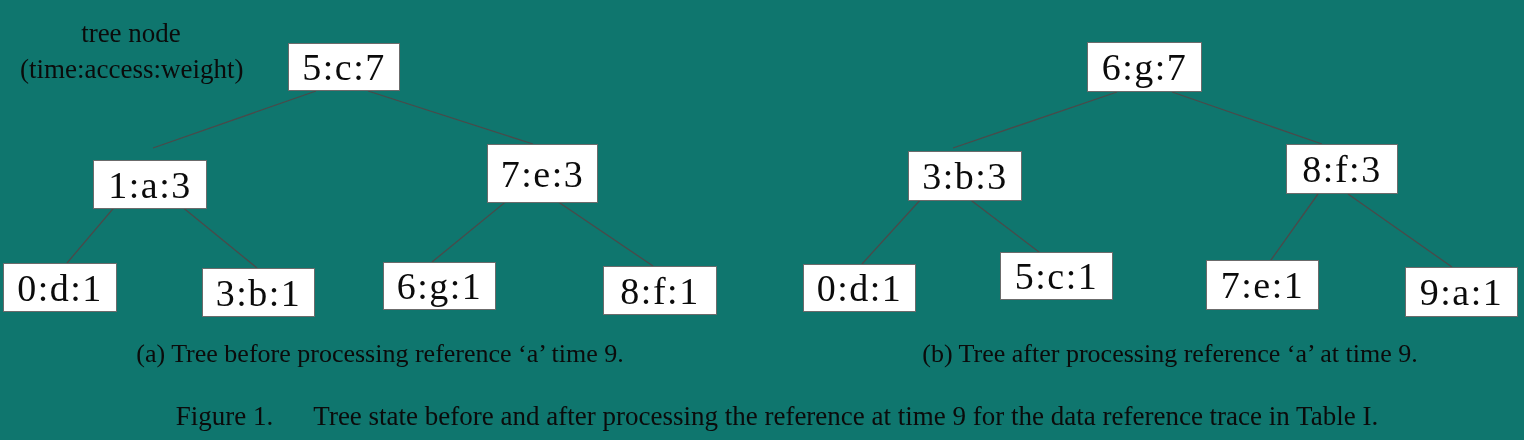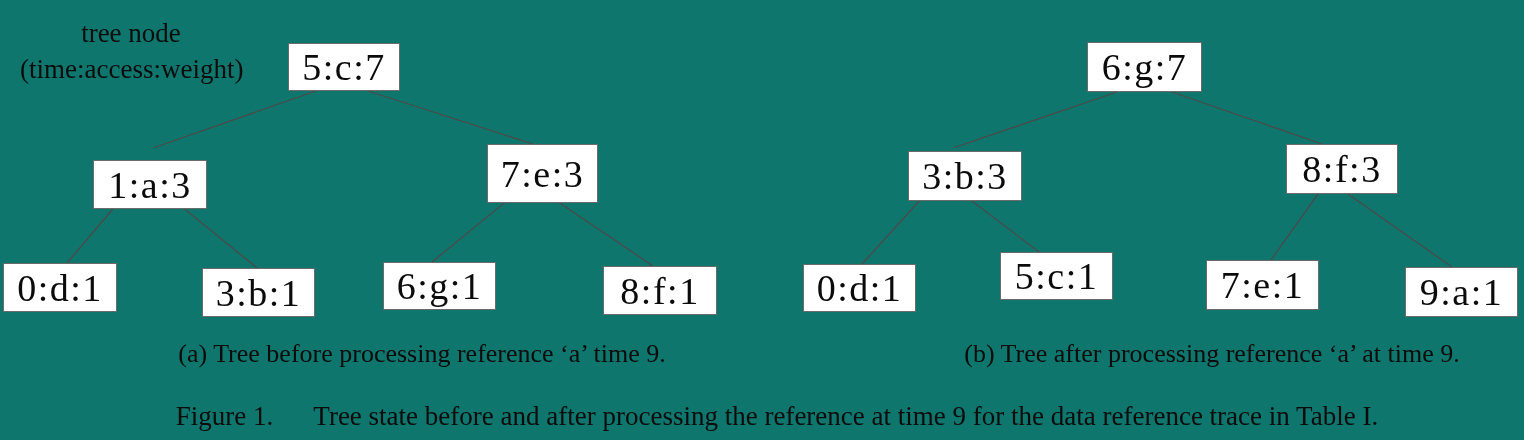--- a/index.html
+++ b/index.html
@@ -50,21 +50,20 @@
     line-height: 36px;
   }
   .subcaption {
     position: absolute;
     top: 338px;
     height: 32px;
     line-height: 32px;
     text-align: center;
     font-size: 26px;
     white-space: nowrap;
-    padding-left: 42px;
   }
   .subcaption-a { left: 0px;  width: 760px; }
   .subcaption-b { left: 812px; width: 716px; }
   .figure-caption {
     position: absolute;
     left: 30px;
     top: 400px;
     width: 1494px;
     height: 32px;
     line-height: 32px;

